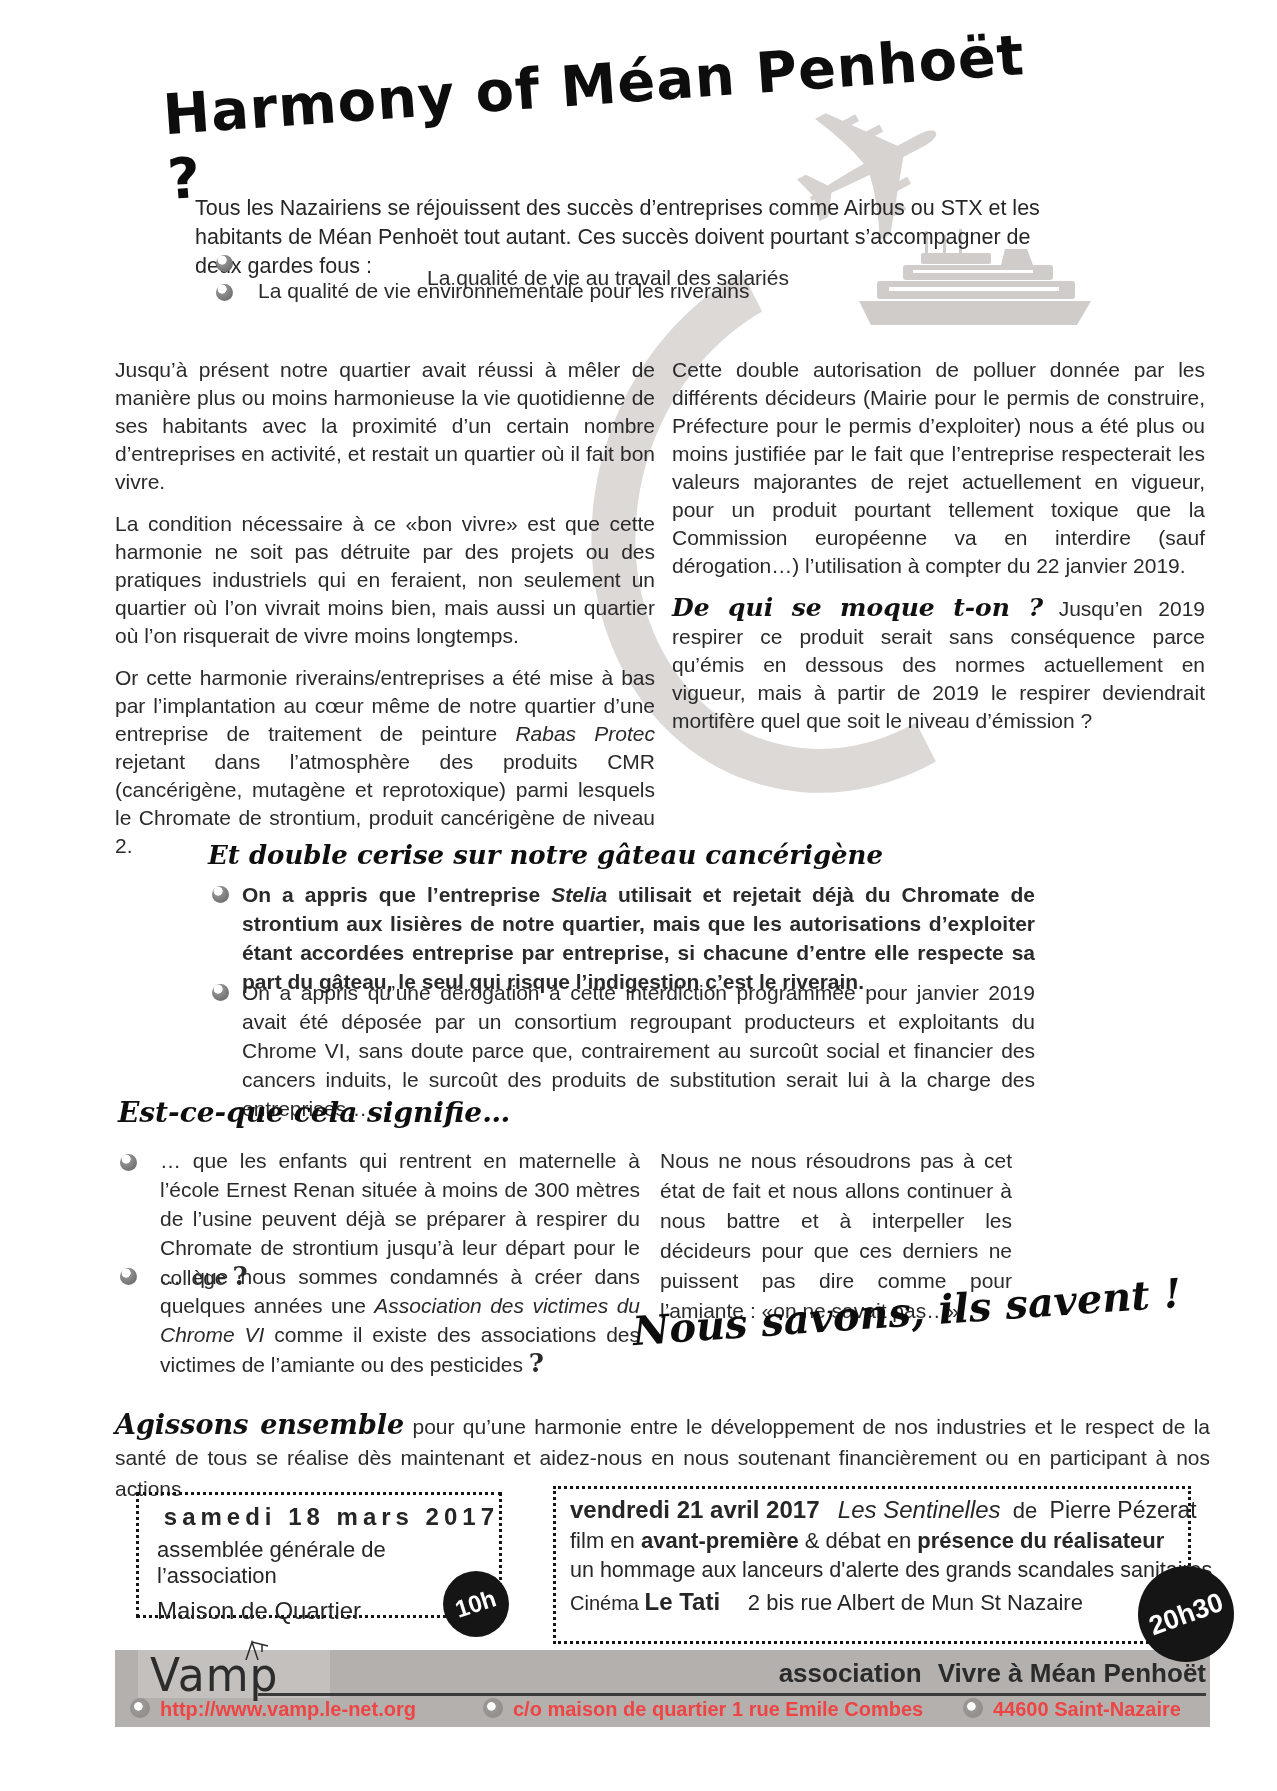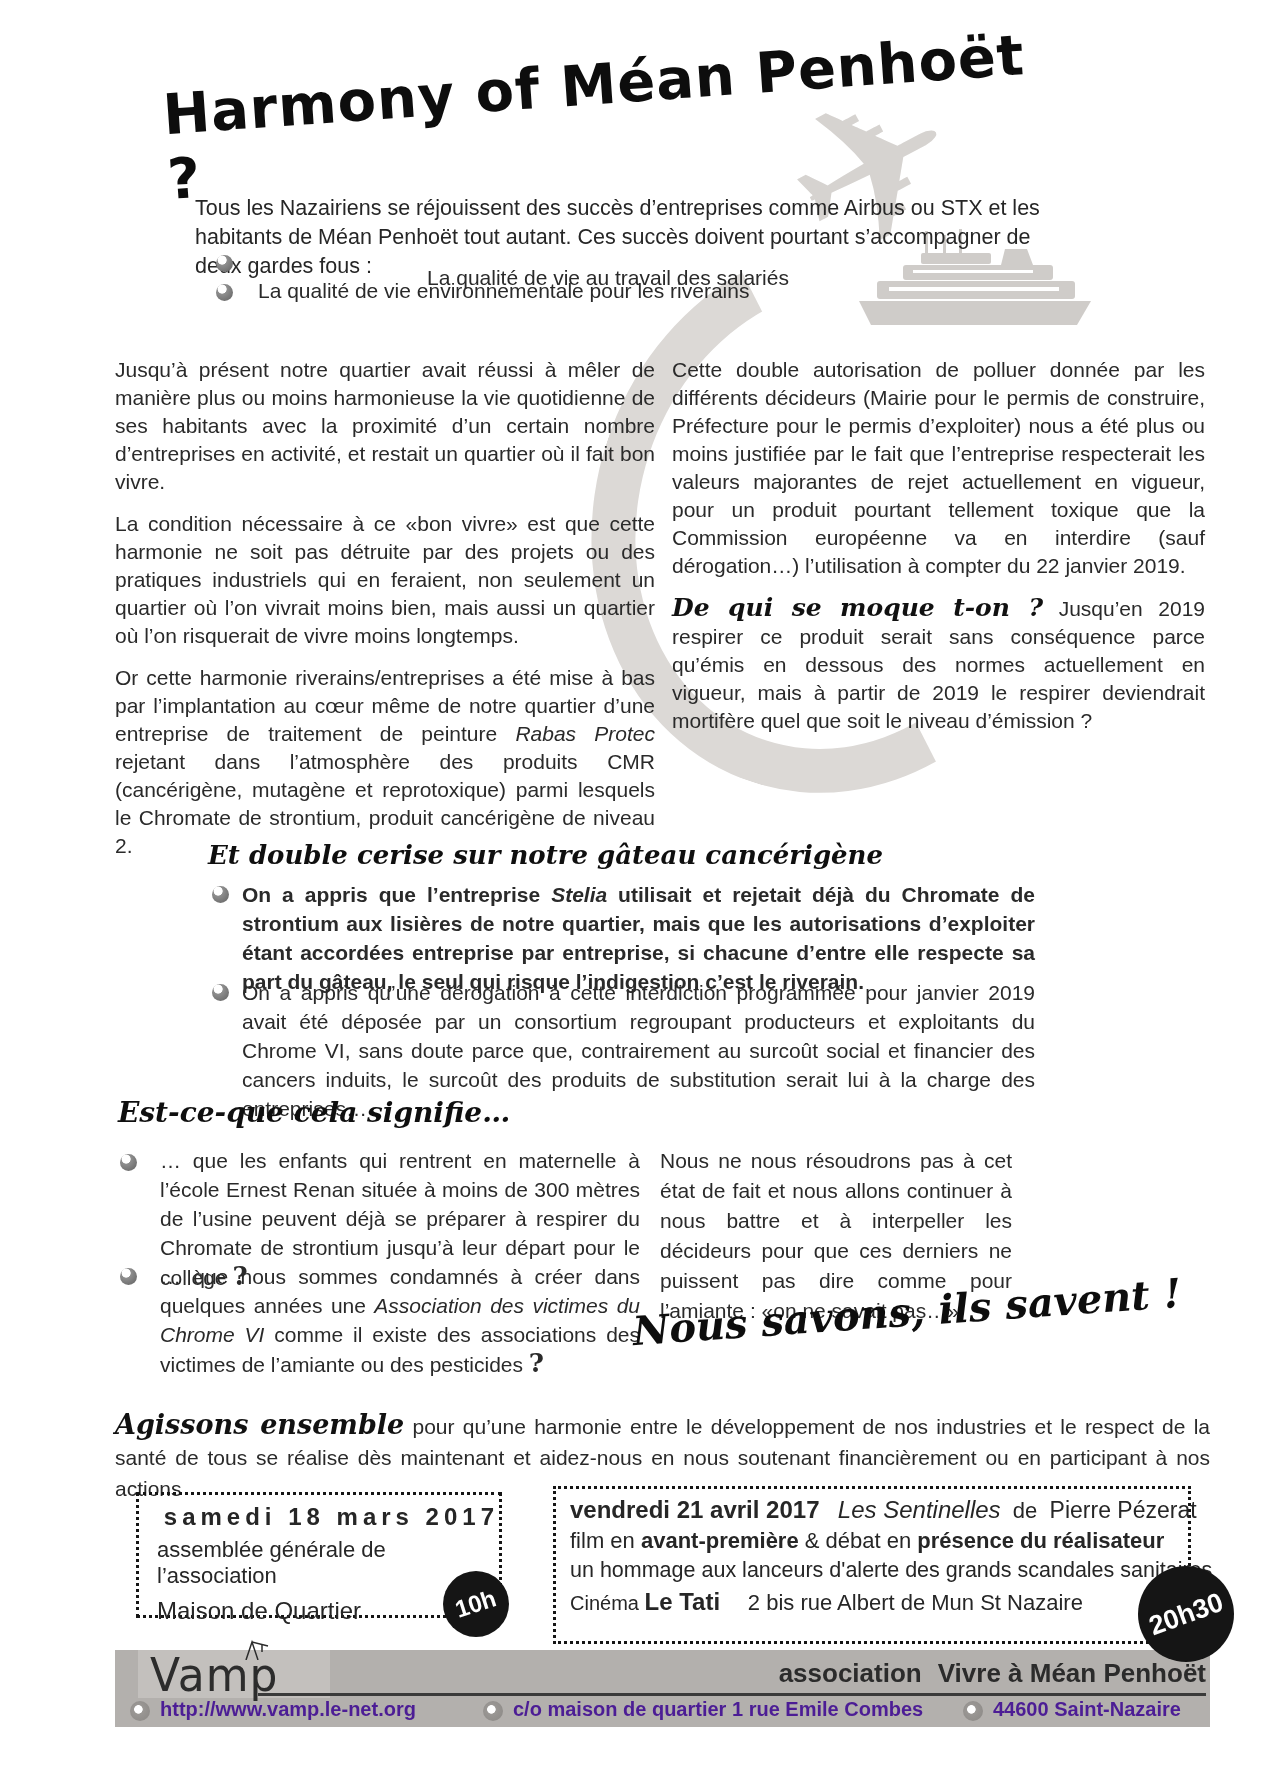--- a/index.html
+++ b/index.html
@@ -35,21 +35,21 @@
   .t10 span{transform:rotate(-18deg);}
   .t20{left:1138px;top:1566px;width:96px;height:96px;font-size:27px;}
   .t20 span{transform:rotate(-20deg);}
   
   .footer-bar{left:115px;top:1650px;width:1095px;height:77px;background:#b3b0ad;z-index:1;}
   .footer-logo-box{left:138px;top:1650px;width:192px;height:48px;background:#c3c0bd;z-index:2;}
   .vamp{left:150px;top:1648px;font-family:"DejaVu Sans",sans-serif;font-size:44px;font-weight:normal;letter-spacing:1px;color:#2c2c2c;z-index:3;transform:scale(1,1.05);transform-origin:left top;}
   .footer-line{left:258px;top:1693px;width:948px;height:3px;background:#3a3a3a;z-index:3;}
   .assoc{left:600px;top:1658px;width:606px;text-align:right;font-size:26px;font-weight:bold;color:#2b2b2b;z-index:3;white-space:nowrap;}
   .assoc .a1{margin-right:16px;}
-  .fitem{display:flex;align-items:flex-end;gap:10px;font-size:20px;font-weight:bold;color:#4c1d95;z-index:3;}
+  .fitem{display:flex;align-items:flex-start;gap:10px;font-size:20px;font-weight:bold;color:#ef4444;z-index:3;}
   .fdot{width:20px;height:20px;border-radius:50%;background:radial-gradient(circle at 42% 42%, #ffffff 0 24%, #9a9794 28%, #8a8784 100%);flex:0 0 auto;}
 </style>
 </head>
 <body>
 
 <div class="abs wm wm-plane">✈</div>
 <div class="abs wm wm-arc"></div>
 <svg class="abs wm-ship" width="240" height="110" viewBox="0 0 240 110">
   <g fill="#cfccc9">
     <polygon points="4,76 236,76 222,100 16,100"></polygon>

